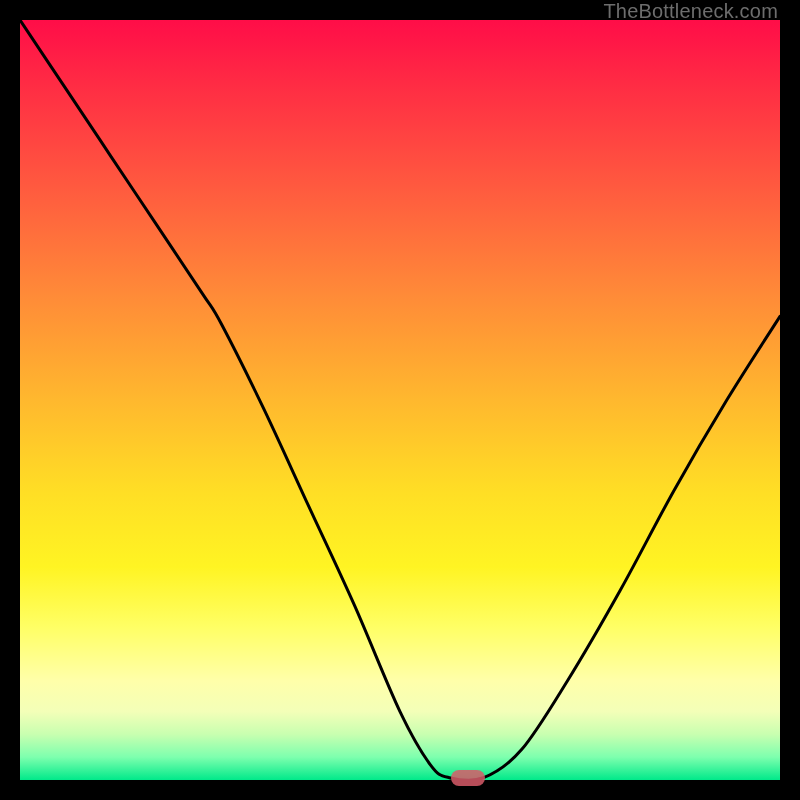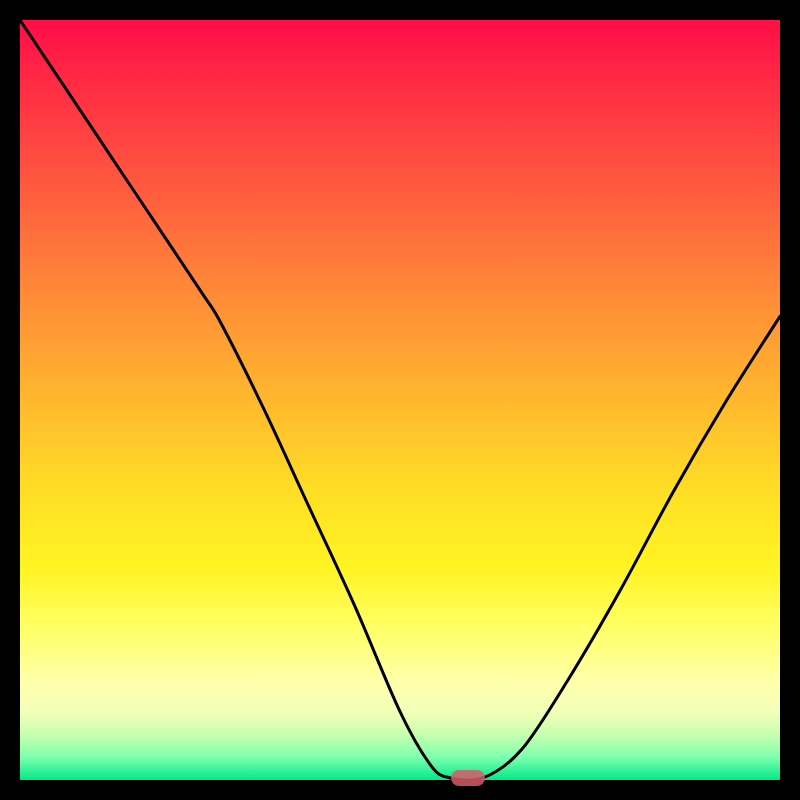--- a/index.html
+++ b/index.html
@@ -72,13 +72,14 @@
 </head>
 <body>
 
 <div class="frame">
   <div class="plot">
     <svg class="curve" viewBox="0 0 760 760" preserveAspectRatio="none">
       <path id="curve-path" d="M 0.0 0.0 C 7.6 11.4, 30.4 45.6, 45.6 68.4 C 60.8 91.2, 76.0 114.0, 91.2 136.8 C 106.4 159.6, 121.6 182.4, 136.8 205.2 C 152.0 228.0, 171.6 257.1, 182.4 273.6 C 193.2 290.1, 191.3 285.0, 201.4 304.0 C 211.5 323.0, 228.6 357.2, 243.2 387.6 C 257.8 418.0, 273.6 453.5, 288.8 486.4 C 304.0 519.3, 319.2 551.0, 334.4 585.2 C 349.6 619.4, 367.3 665.0, 380.0 691.6 C 392.7 718.2, 402.2 733.8, 410.4 744.8 C 418.6 755.8, 420.5 755.6, 429.4 757.7 C 438.3 759.9, 451.6 762.4, 463.6 757.7 C 475.6 753.0, 487.7 745.7, 501.6 729.6 C 515.5 713.5, 530.7 687.8, 547.2 661.2 C 563.7 634.6, 582.7 601.7, 600.4 570.0 C 618.1 538.3, 635.9 502.9, 653.6 471.2 C 671.3 439.5, 689.1 409.1, 706.8 380.0 C 724.5 350.9, 751.1 310.3, 760.0 296.4" fill="none" stroke="#000" stroke-width="3" stroke-linejoin="round" stroke-linecap="round"></path>
     </svg>
     <div class="marker" id="marker" style="left: 447.64px; top: 757.72px;"></div>
   </div>
+  <div class="watermark">TheBottleneck.com</div>
 </div>
 
 </body></html>

